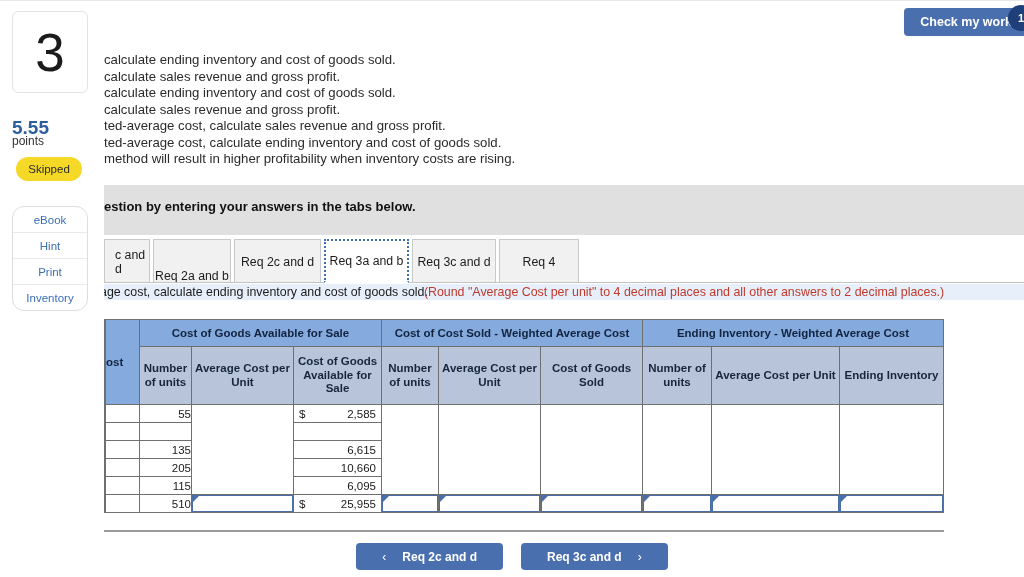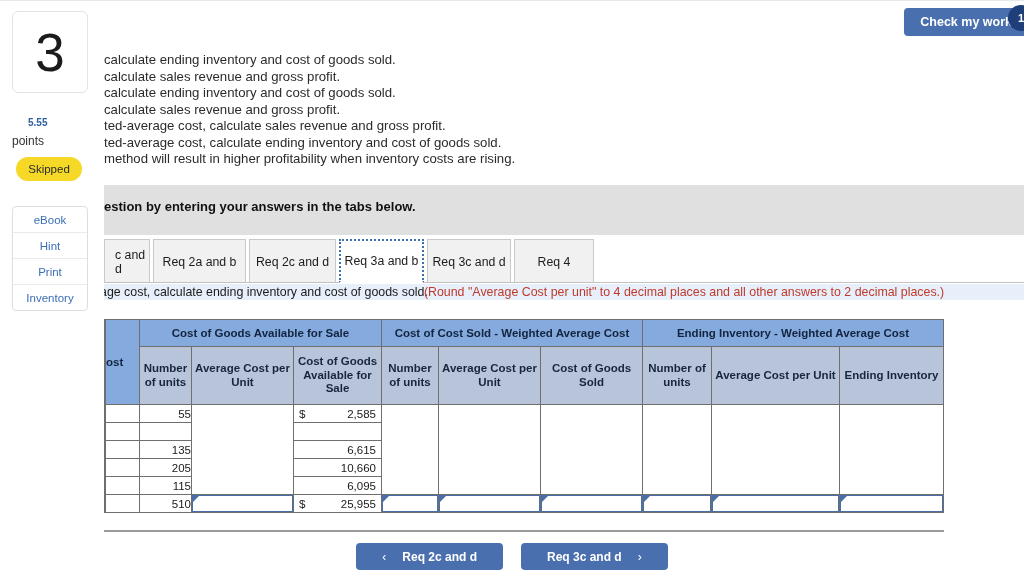--- a/index.html
+++ b/index.html
@@ -46,23 +46,23 @@
   .qnum-box .num {
     font-size: 53px;
     color: #1b1b1b;
     font-weight: 400;
     line-height: 1;
     font-family: "Liberation Sans", sans-serif;
   }
 
   .points-val {
     position: absolute;
-    left: 28px;
+    left: 12px;
     top: 117px;
-    font-size: 10px;
+    font-size: 19px;
     color: #2d5e9e;
     font-weight: 700;
   }
   .points-lbl {
     position: absolute;
     left: 12px;
     top: 134px;
     font-size: 12px;
     color: #333;
   }
@@ -81,21 +81,21 @@
     font-size: 11.5px;
     color: #2a2a2a;
   }
 
   .tools-box {
     position: absolute;
     left: 12px;
     top: 206px;
     width: 74px;
     border: 1px solid #dedede;
-    border-radius: 4px;
+    border-radius: 12px;
     background: #fff;
     overflow: hidden;
   }
   .tools-box .tool {
     height: 25px;
     display: flex;
     align-items: center;
     justify-content: center;
     font-size: 11.5px;
     color: #3b6fb6;
@@ -403,21 +403,21 @@
   </div>
 
   <div class="grey-bar">
     <div class="txt">estion by entering your answers in the tabs below.</div>
   </div>
 
   <div class="tabs">
     <div class="tab first" style="width:46px;">
       <span>c and d</span>
     </div>
-    <div class="tab" style="width:93px;">
+    <div class="tab" style="width:78px;align-items:flex-end;">
       <span>Req 2a and b</span>
     </div>
     <div class="tab" style="width:87px;">
       <span>Req 2c and d</span>
     </div>
     <div class="tab active" style="width:85px;">
       <span>Req 3a and b</span>
     </div>
     <div class="tab" style="width:84px;">
       <span>Req 3c and d</span>

